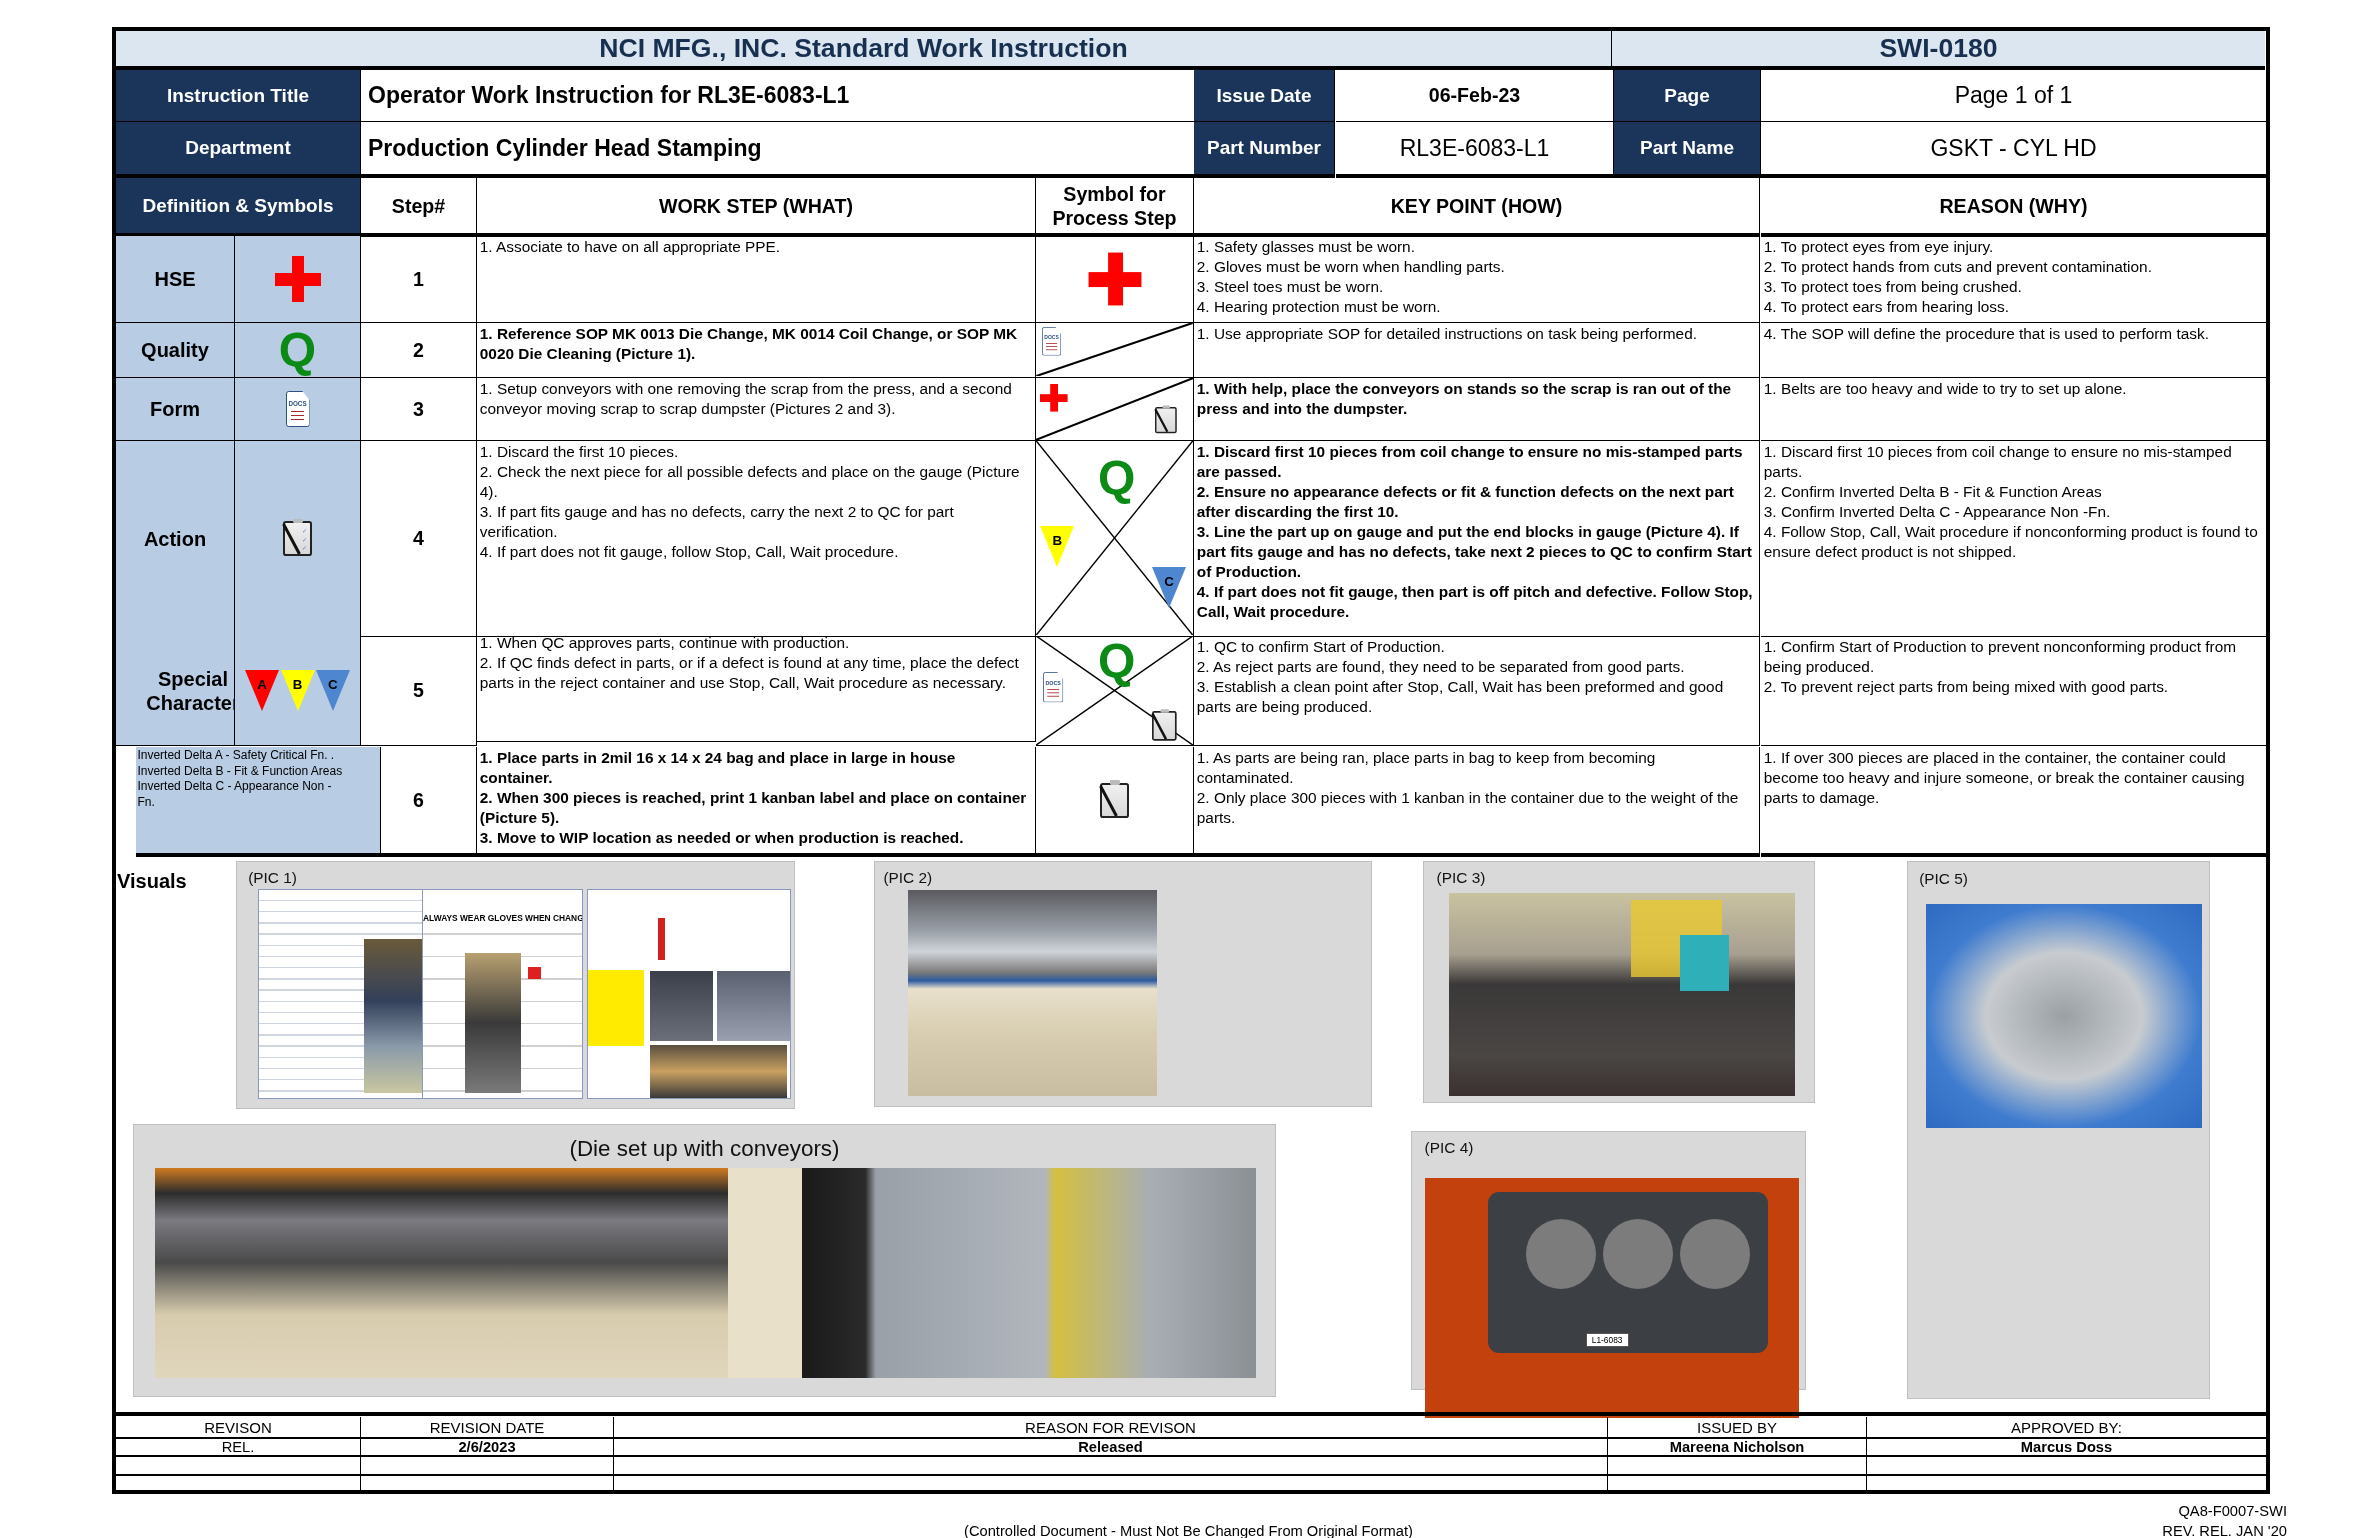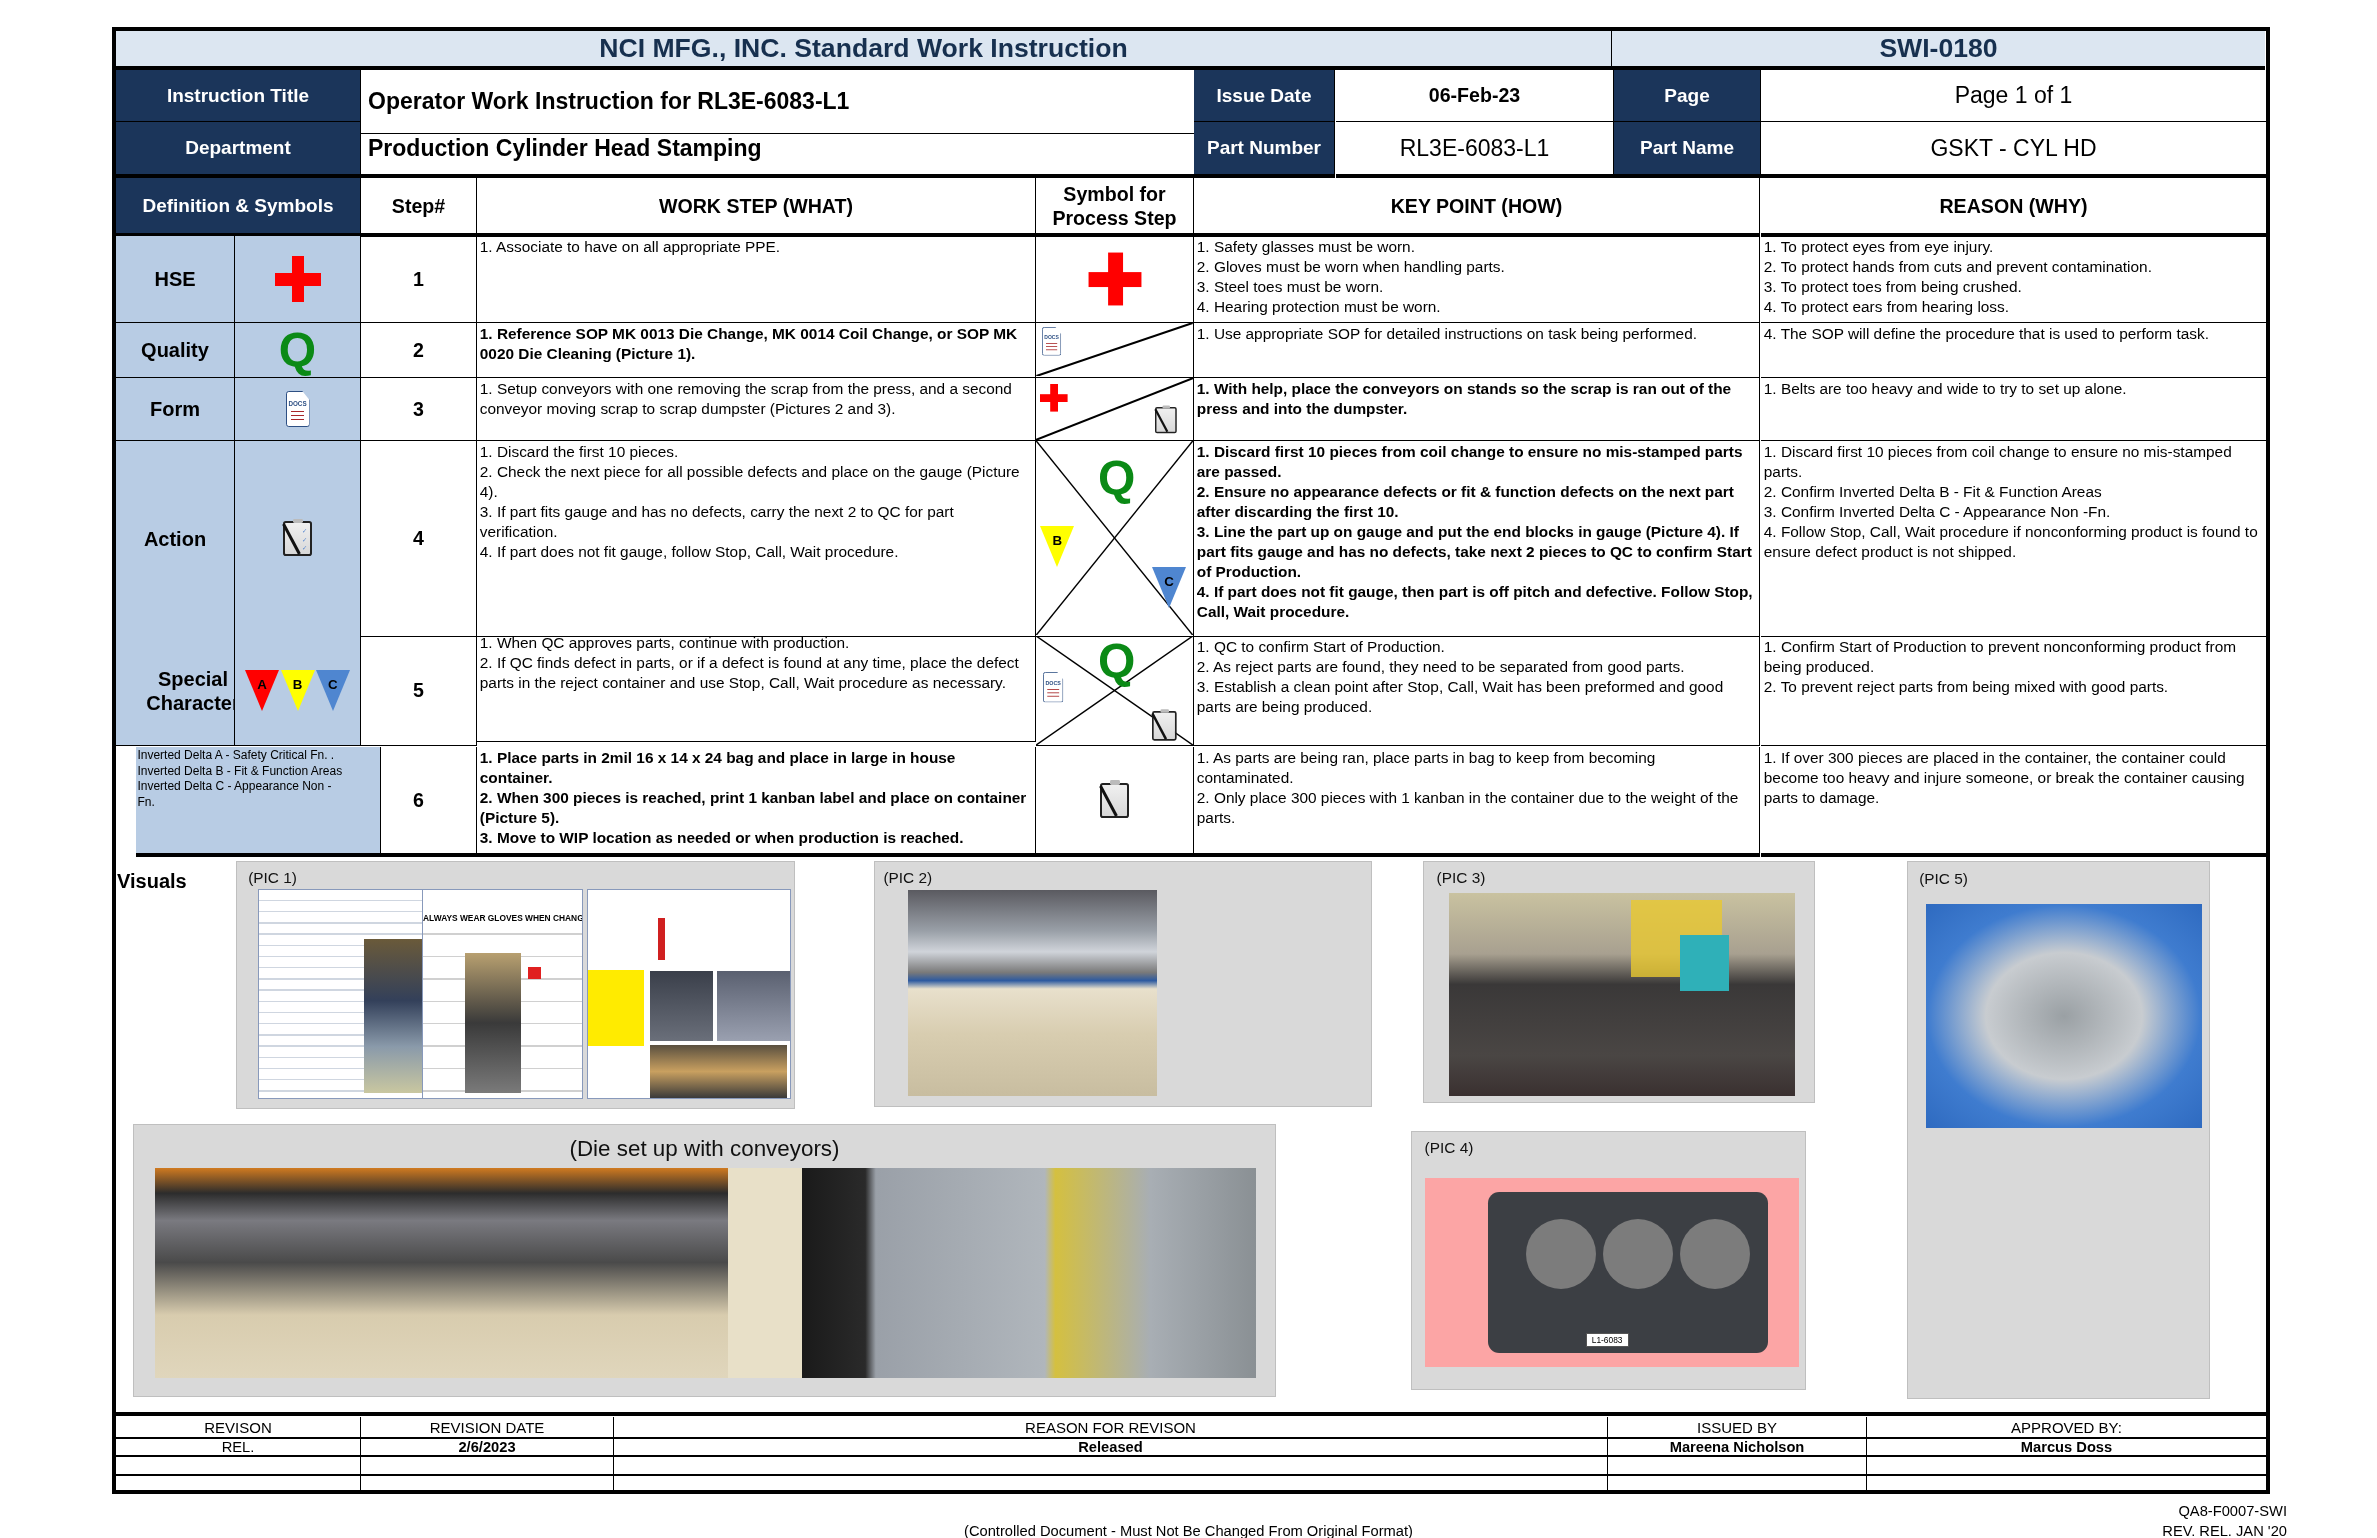--- a/index.html
+++ b/index.html
@@ -49,21 +49,21 @@
 <div class="sheet"></div>
 
 <div class="cell titlebar thickb abs" style="left:116px;top:31px;width:1496px;height:39px;">
     <span>NCI MFG., INC. Standard Work Instruction</span>
   </div>
 <div class="cell titlebar thickb abs" style="left:1612px;top:31px;width:653px;height:39px;border-right:none;">
     <span>SWI-0180</span>
   </div>
 
 <div class="cell navy abs" style="left:116px;top:70px;width:245px;height:52px;">Instruction Title</div>
-<div class="cell val abs" style="left:361px;top:70px;width:834px;height:64px;padding-left:7px;font-weight:bold;">Operator Work Instruction for RL3E-6083-L1</div>
+<div class="cell val abs" style="left:361px;top:70px;width:834px;height:52px;padding-left:7px;font-weight:bold;">Operator Work Instruction for RL3E-6083-L1</div>
 <div class="cell navy abs" style="left:1194px;top:70px;width:141px;height:52px;">Issue Date</div>
 <div class="cell val abs" style="left:1336px;top:70px;width:278px;height:52px;justify-content:center;font-weight:bold;font-size:19.6px;">06-Feb-23</div>
 <div class="cell navy abs" style="left:1614px;top:70px;width:147px;height:52px;">Page</div>
 <div class="cell val abs" style="left:1761px;top:70px;width:505px;height:52px;justify-content:center;border-right:none;">Page 1 of 1</div>
 
 <div class="cell navy thickb abs" style="left:116px;top:122px;width:245px;height:56px;">Department</div>
 <div class="cell val thickb abs" style="left:361px;top:122px;width:834px;height:56px;padding-left:7px;font-weight:bold;">Production Cylinder Head Stamping</div>
 <div class="cell navy thickb abs" style="left:1194px;top:122px;width:141px;height:56px;">Part Number</div>
 <div class="cell val thickb abs" style="left:1336px;top:122px;width:278px;height:56px;justify-content:center;">RL3E-6083-L1</div>
 <div class="cell navy thickb abs" style="left:1614px;top:122px;width:147px;height:56px;">Part Name</div>
@@ -274,21 +274,21 @@
 </div>
 
 <div class="panel" style="left:133px;top:1124px;width:1143px;height:273px;">
   <span class="cap" style="left:0;right:0;top:11.2px;text-align:center;font-size:22.4px;">(Die set up with conveyors)</span>
   <div class="photo" style="left:21px;top:43px;width:573px;height:210px;background:linear-gradient(180deg,#d07a20 0%,#2c2c2c 12%,#7a7a80 25%,#4a4a4a 45%,#d8ccae 70%,#e0d6bc 100%);"></div>
   <div class="photo" style="left:594px;top:43px;width:528px;height:210px;background:linear-gradient(90deg,#e8e0c8 0%,#e8e0c8 14%,#1a1a1a 14%,#2a2a2a 26%,#9aa0a8 28%,#b0b6bc 60%,#d4c040 62%,#a8aeb4 80%,#8a9094 100%);"></div>
 </div>
 
 <div class="panel" style="left:1411px;top:1131px;width:395px;height:259px;">
   <span class="cap" style="left:12.6px;top:7px;">(PIC 4)</span>
-  <div class="photo" style="left:12.6px;top:46px;width:374px;height:189px;background:#fca5a5;">
+  <div class="photo" style="left:12.6px;top:46px;width:374px;height:240px;background:#c2410c;">
     <div class="abs" style="left:63px;top:14px;width:280px;height:161px;background:#3c3f44;border-radius:11.2px;"></div>
     <div class="abs" style="left:101px;top:41px;width:70px;height:70px;background:#7c7c7c;border-radius:50%;"></div>
     <div class="abs" style="left:178px;top:41px;width:70px;height:70px;background:#7c7c7c;border-radius:50%;"></div>
     <div class="abs" style="left:255px;top:41px;width:70px;height:70px;background:#7c7c7c;border-radius:50%;"></div>
     <div class="abs" style="left:161px;top:155px;width:43px;height:14px;background:#fff;border:0.7px solid #555;font-size:8.4px;display:flex;align-items:center;justify-content:center;">L1-6083</div>
   </div>
 </div>
 
 <div class="abs" style="left:116px;top:1412px;width:2150px;height:4.2px;background:#000;"></div>
 <div class="rev" style="left:116px;top:1417px;width:245px;height:22px;">REVISON</div>

